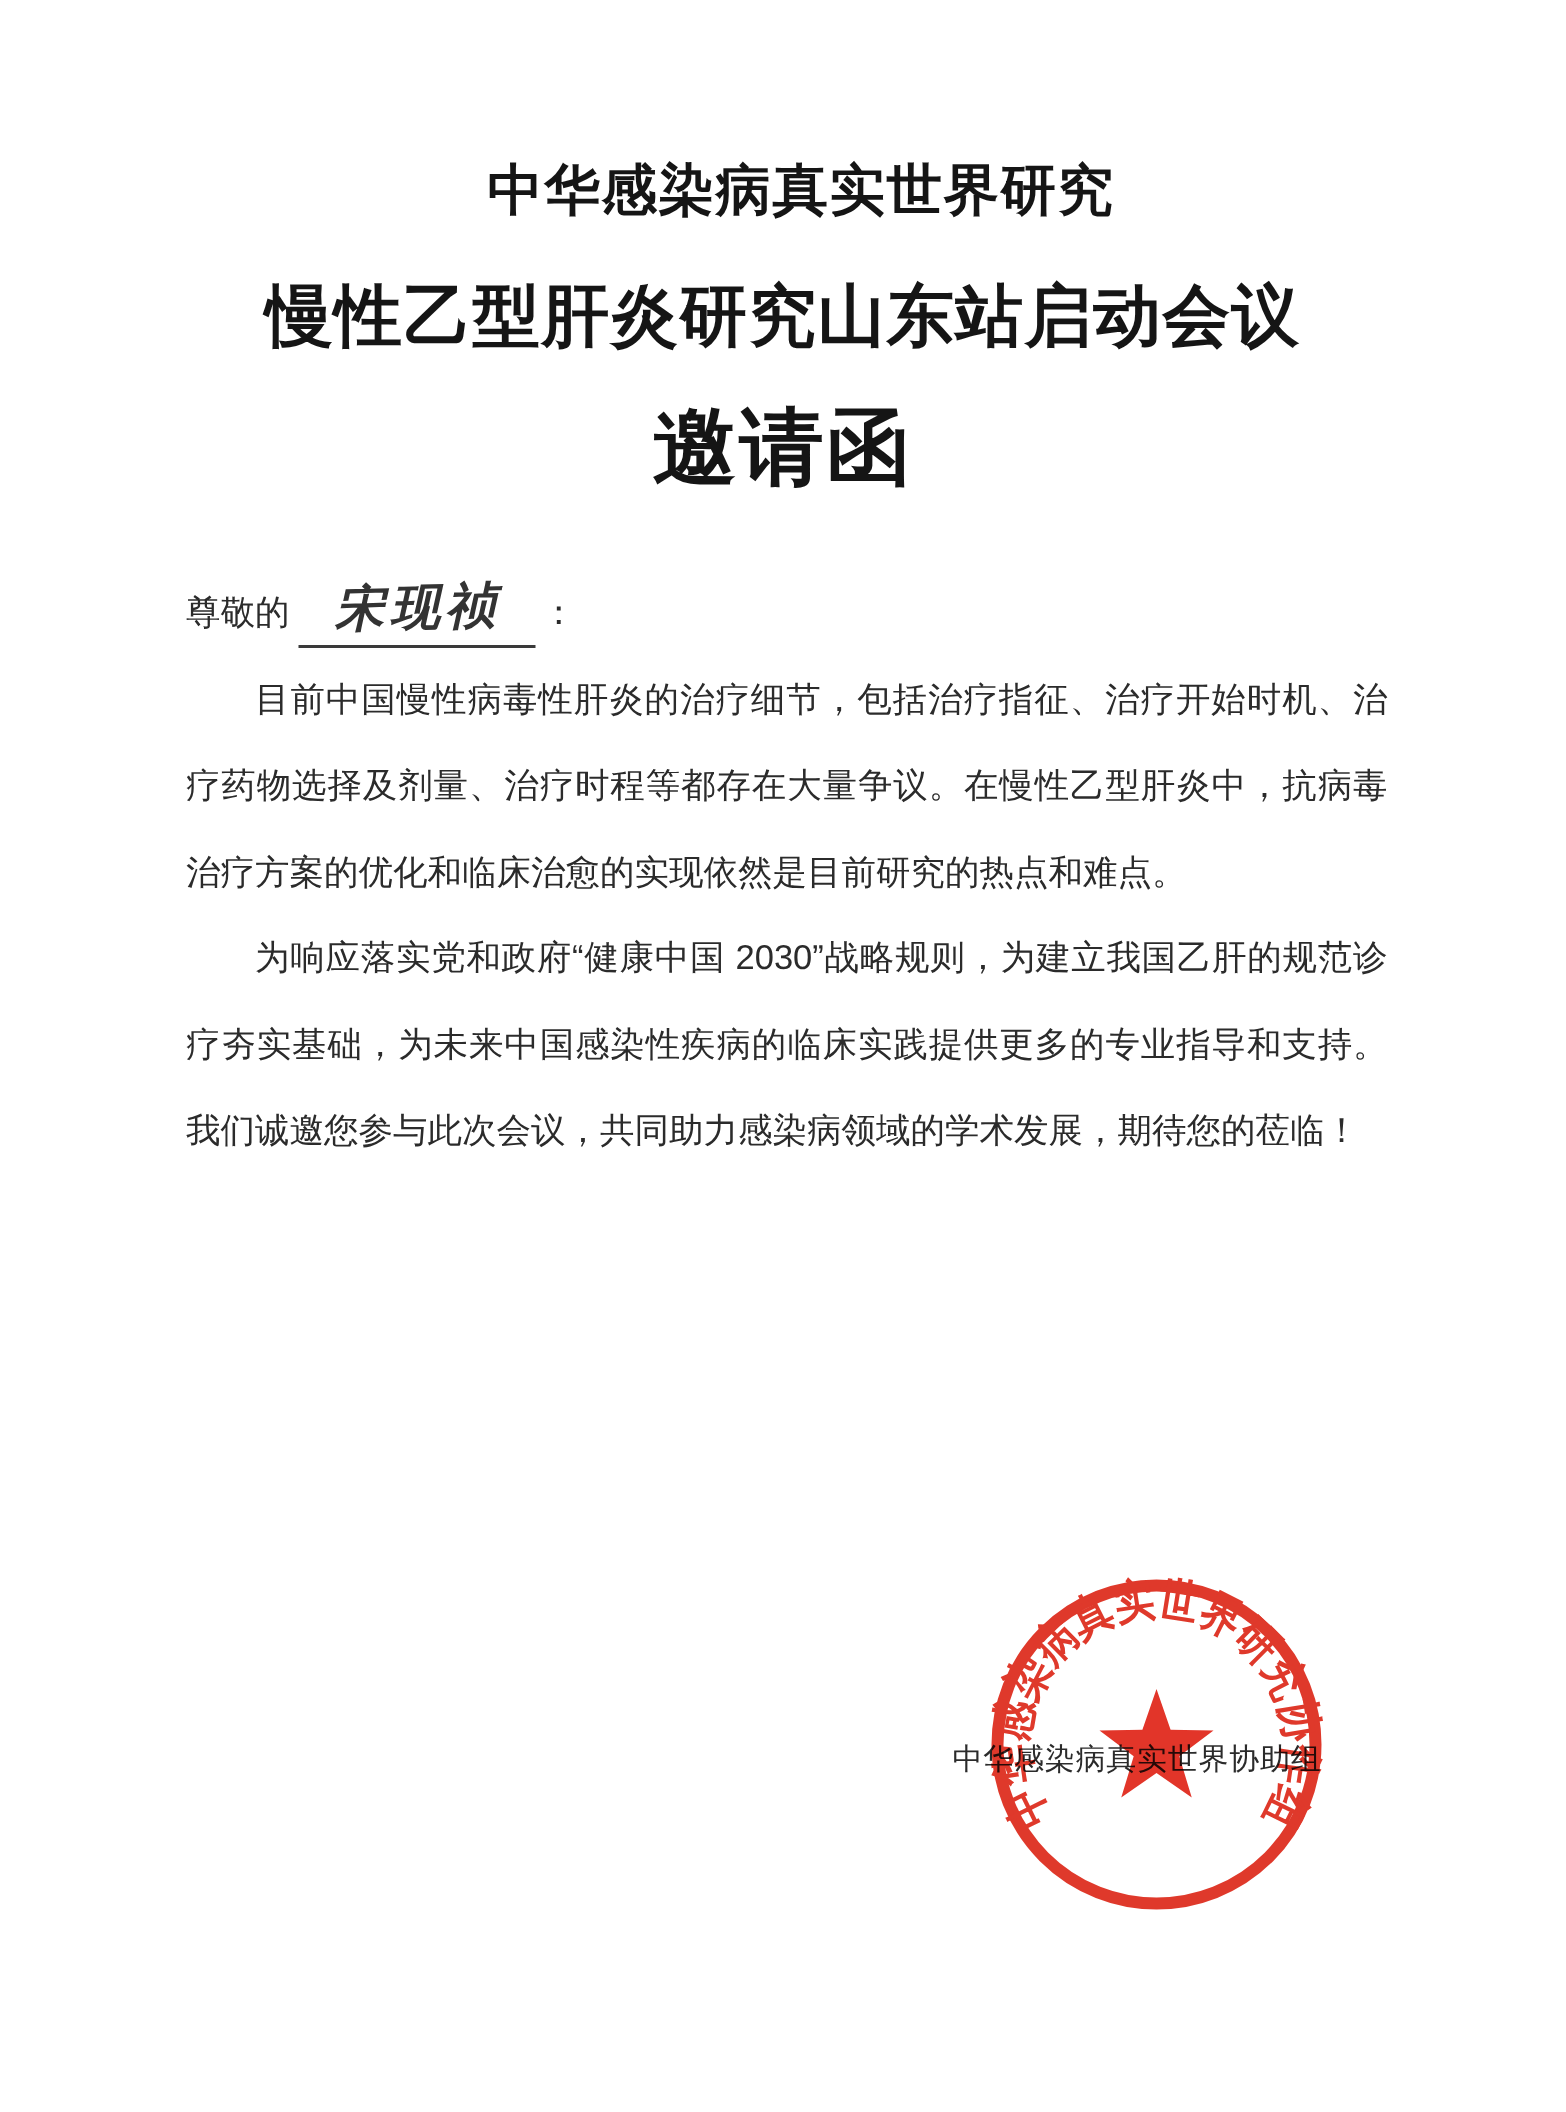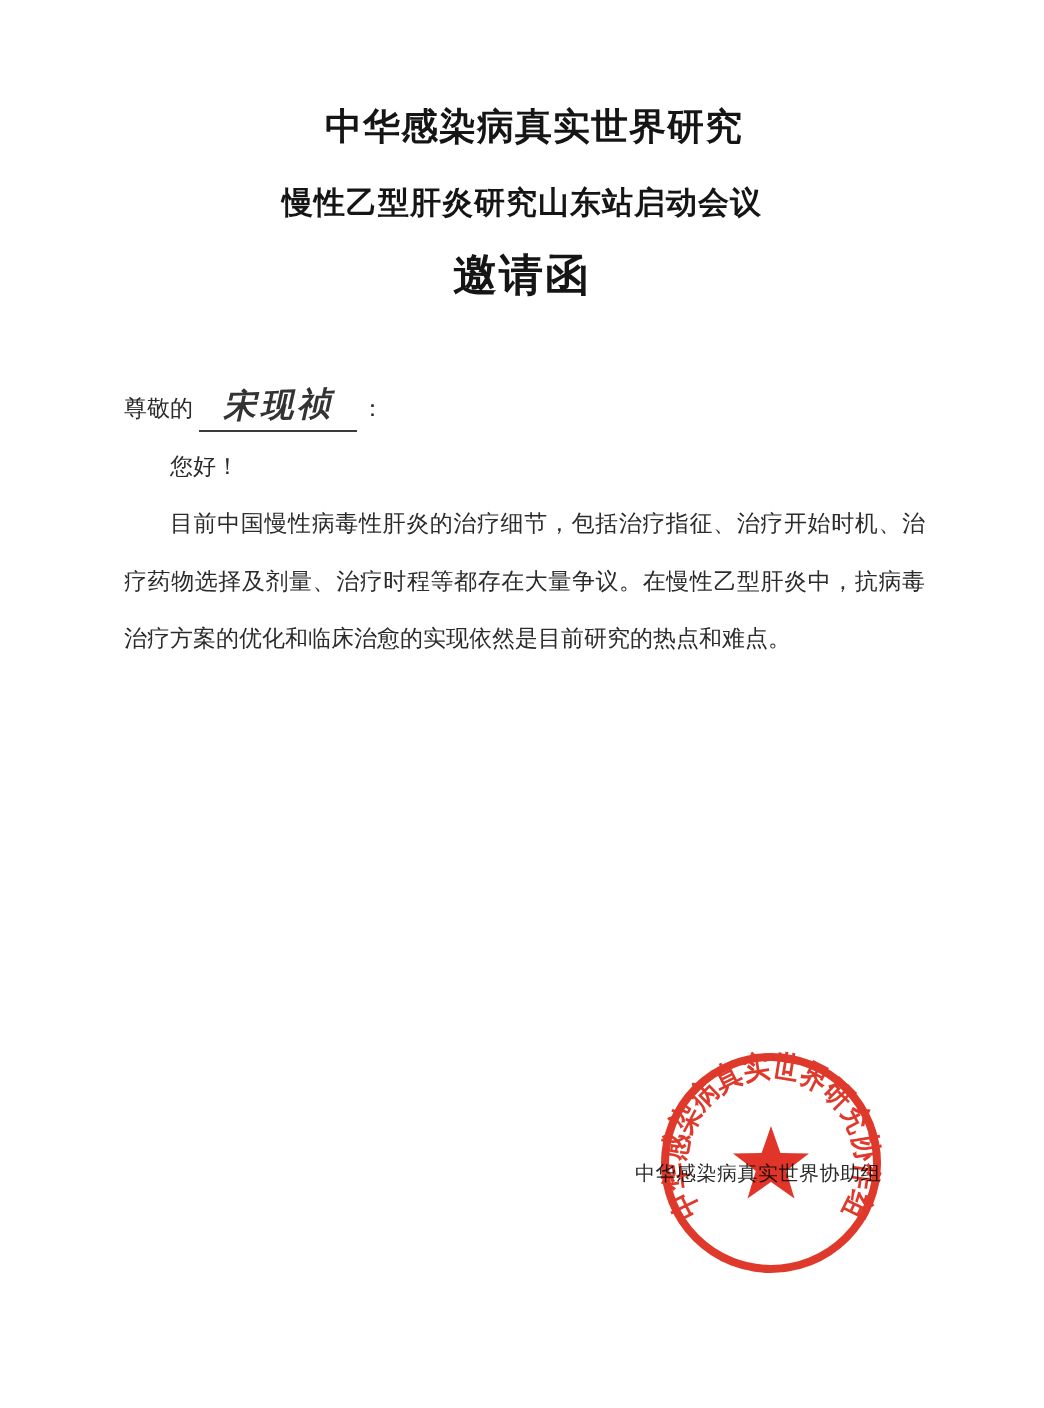--- a/index.html
+++ b/index.html
@@ -6,22 +6,22 @@
   body{
     width:1044px;height:1408px;background:#ffffff;position:relative;
     font-family:"Liberation Sans","DejaVu Sans",sans-serif;color:#222;
     overflow:hidden;
   }
   .page{position:absolute;inset:0;background:#fff;}
 
   
   .title-block{position:absolute;top:106px;left:0;right:0;text-align:center;color:#151515;}
   .title-line1{font-size:37px;font-weight:900;letter-spacing:1px;line-height:1.15;padding-left:24px;}
-  .title-line2{font-size:31px;font-weight:900;letter-spacing:1px;line-height:1.15;margin-top:36px;}
-  .title-line3{font-size:44px;font-weight:900;letter-spacing:2px;line-height:1.15;margin-top:30px;}
+  .title-line2{font-size:45px;font-weight:900;letter-spacing:1px;line-height:1.15;margin-top:36px;}
+  .title-line3{font-size:56px;font-weight:900;letter-spacing:2px;line-height:1.15;margin-top:30px;}
 
   
   .letter-body{
     position:absolute;top:380px;left:124px;width:801px;
     font-size:23px;line-height:57.5px;color:#2b2b2b;
   }
   .letter-body p{margin:0;text-indent:2em;text-align:justify;}
   .salutation{white-space:nowrap;}
   .name-underline{
     display:inline-block;width:158px;text-align:center;
@@ -51,22 +51,22 @@
 <div class="page">
 
   <header class="title-block">
     <div class="title-line1">中华感染病真实世界研究</div>
     <div class="title-line2">慢性乙型肝炎研究山东站启动会议</div>
     <div class="title-line3">邀请函</div>
   </header>
 
   <main class="letter-body">
     <div class="salutation"><span>尊敬的</span><span class="name-underline"><span class="recipient-name">宋现祯</span></span><span>：</span></div>
-    <p class="greeting">您好！</p>
     <p>目前中国慢性病毒性肝炎的治疗细节，包括治疗指征、治疗开始时机、治疗药物选择及剂量、治疗时程等都存在大量争议。在慢性乙型肝炎中，抗病毒治疗方案的优化和临床治愈的实现依然是目前研究的热点和难点。</p>
+    <p>为响应落实党和政府“健康中国 2030”战略规则，为建立我国乙肝的规范诊疗夯实基础，为未来中国感染性疾病的临床实践提供更多的专业指导和支持。我们诚邀您参与此次会议，共同助力感染病领域的学术发展，期待您的莅临！</p>
   </main>
 
   <div class="sign-block">
     <div class="sign-org">中华感染病真实世界协助组</div>
   </div>
 
   <div class="seal">
     <svg width="250" height="250" viewBox="0 0 250 250">
       <circle cx="125" cy="125" r="106" fill="none" stroke="#dd2a1b" stroke-width="8"></circle>
       <path id="sealArc" d="M 54.6 174.3 A 86 86 0 1 1 195.4 174.3" fill="none"></path>

